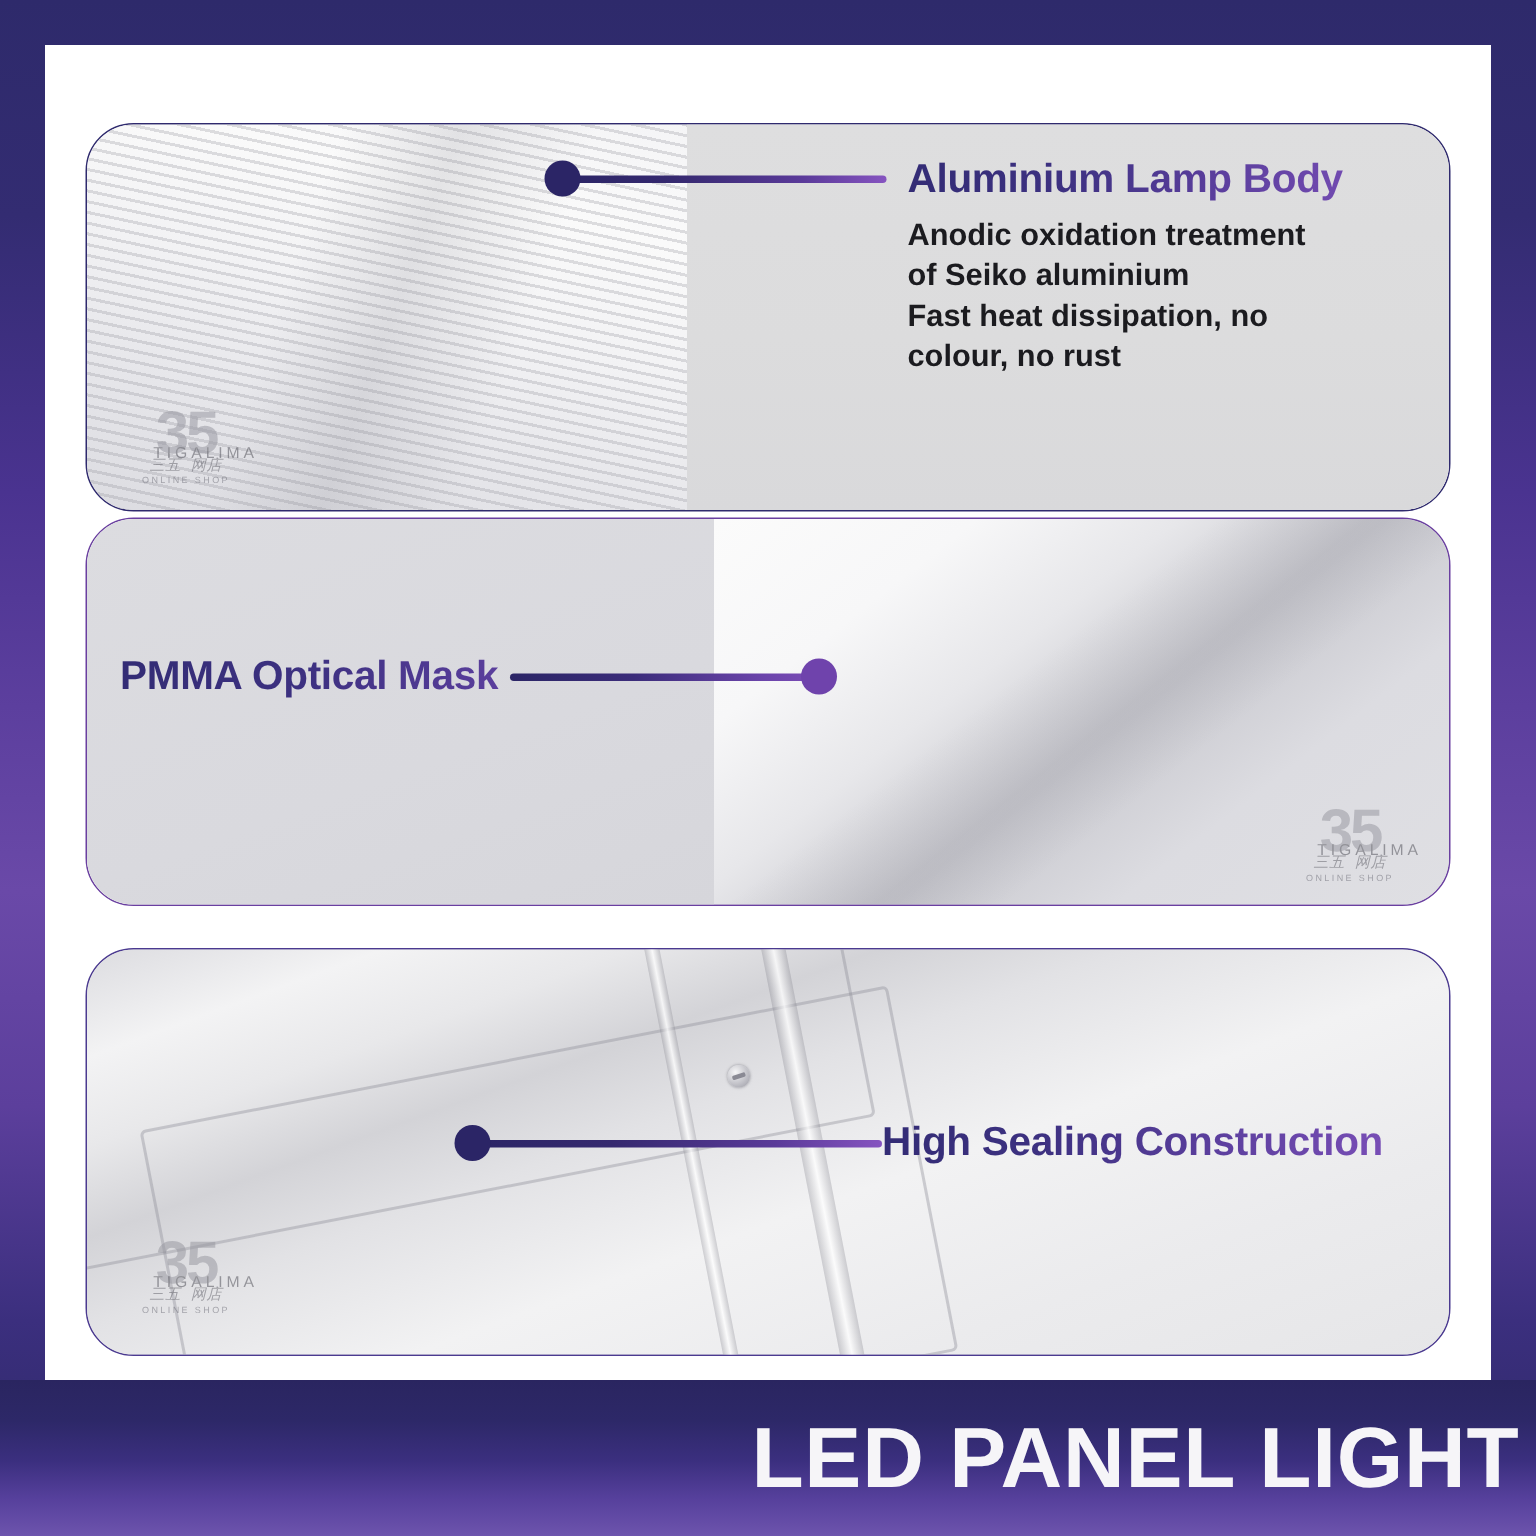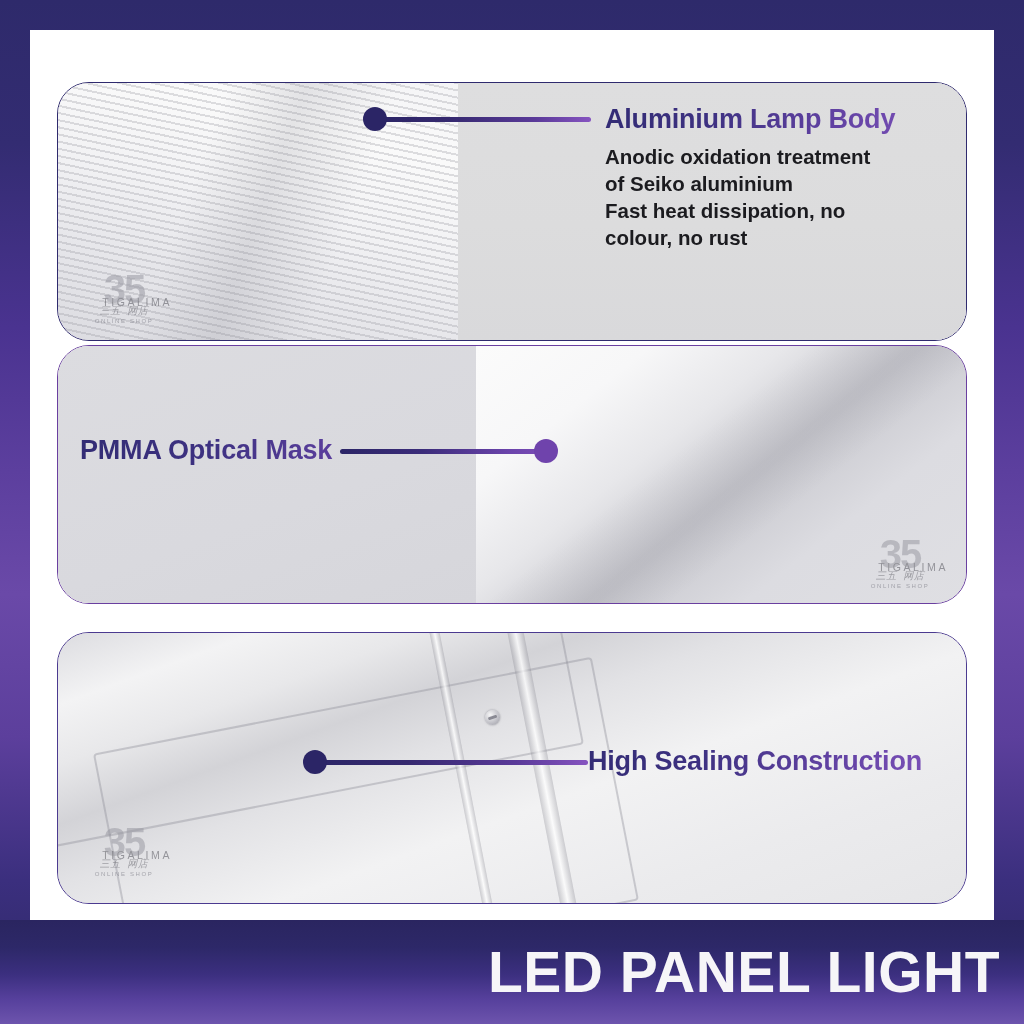--- a/index.html
+++ b/index.html
@@ -186,21 +186,21 @@
     position:absolute; left:0; bottom:0; width:1024px; height:104px;
     background:linear-gradient(180deg,
       #2a2560 0%, #2d2868 26%, #3b2f7f 52%, #56409c 76%, #6d54ad 100%);
     display:flex; align-items:center; justify-content:flex-end;
   }
   #banner-title{
     color:#f6f5f8;
     font-size:57px;
     font-weight:bold;
     letter-spacing:.5px;
-    padding-right:24px;
+    padding-right:11px;
     line-height:1;
     white-space:nowrap;
   }
 </style>
 </head>
 <body>
 
 <div id="poster">
 
   <div id="page">

